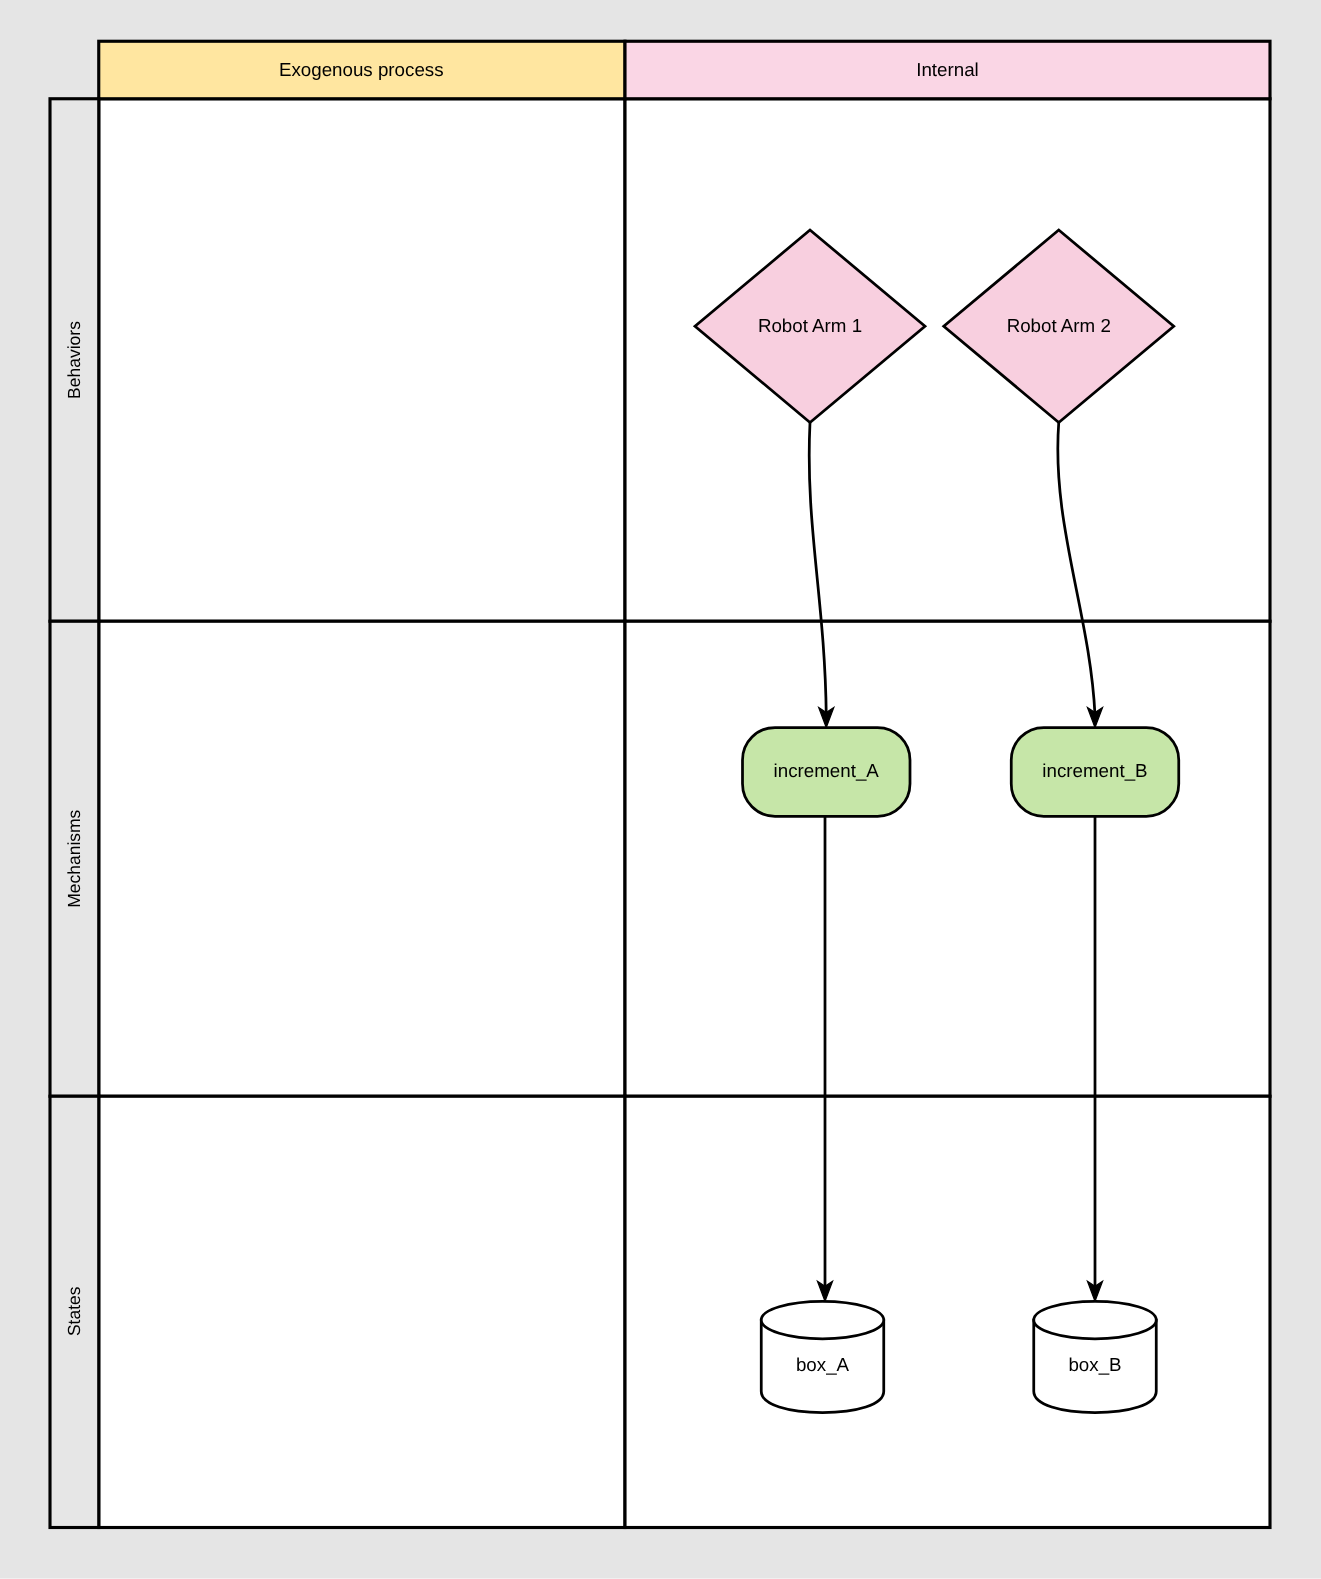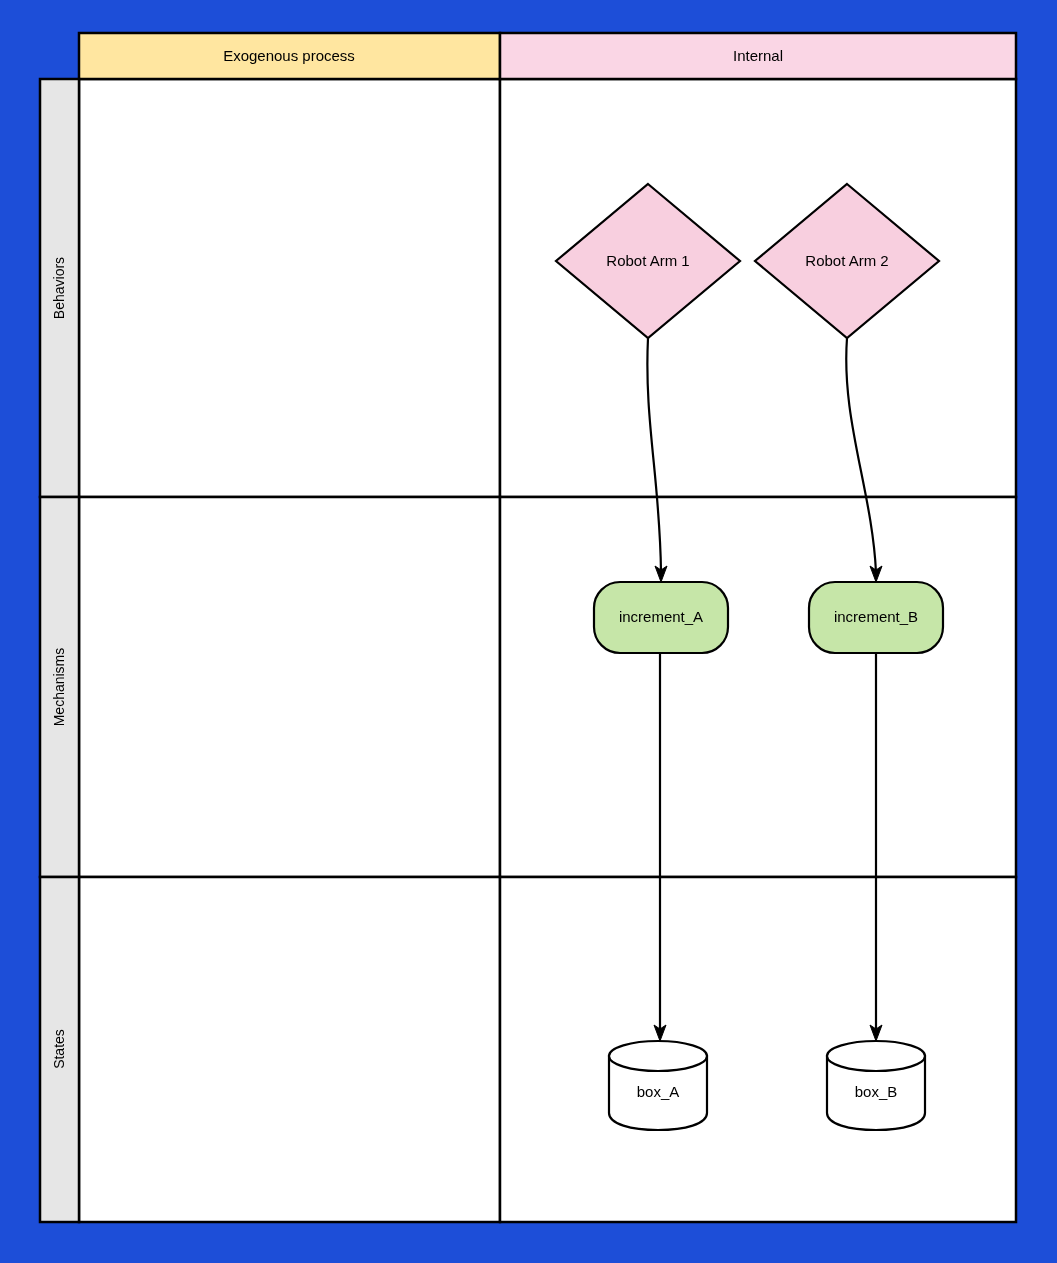--- a/index.html
+++ b/index.html
@@ -7,21 +7,21 @@
     padding: 0;
     background: #ffffff;
   }
   body {
     font-family: "Liberation Sans", sans-serif;
   }
   #canvas {
     position: relative;
     width: 1057px;
     height: 1263px;
-    background: #1d4ed8;
+    background: #e5e5e5;
     overflow: hidden;
   }
   svg#diagram {
     position: absolute;
     left: 0;
     top: 0;
     width: 1057px;
     height: 1263px;
   }
   .cell-label {

